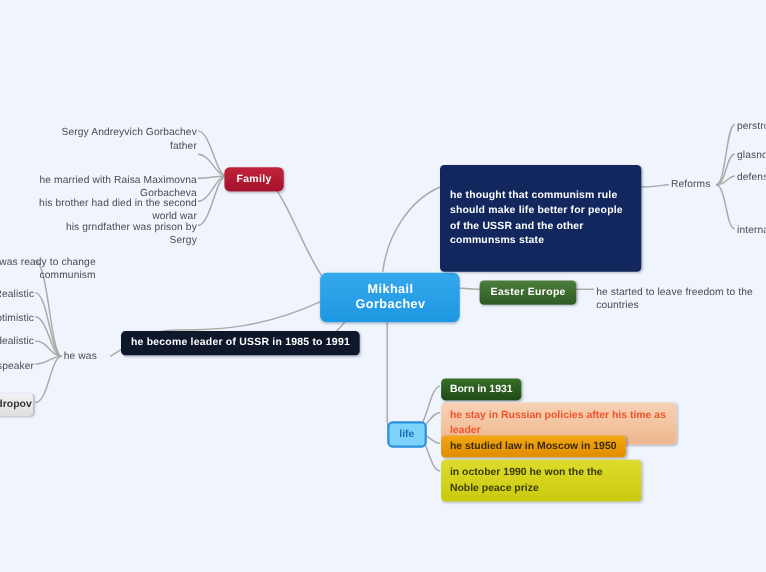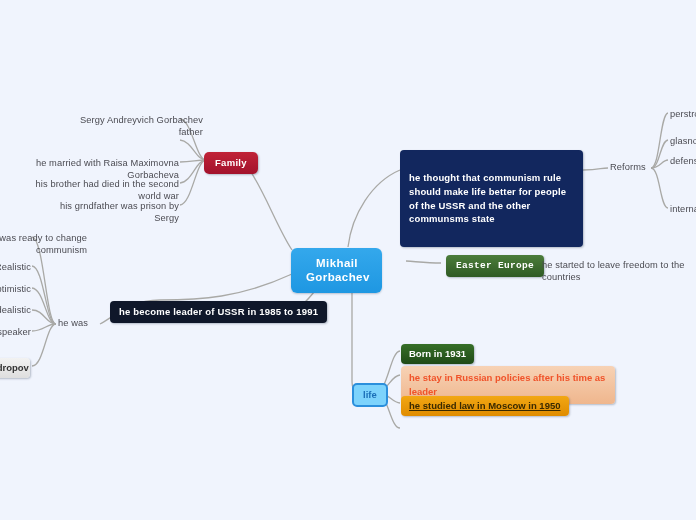--- a/index.html
+++ b/index.html
@@ -191,52 +191,53 @@
       <path d="M56,324 C46,324 44,331 32,331"></path>
       <path d="M56,324 C46,324 44,366 32,366"></path>
 
       <path d="M376,392 C388,392 390,352 400,351"></path>
       <path d="M376,392 C388,392 390,376 400,375"></path>
       <path d="M376,392 C388,392 392,403 400,403"></path>
       <path d="M376,392 C388,392 390,428 400,428"></path>
     </g>
   </svg>
 
-  <div class="node root" style="left:291px; top:248px; width:91px;padding-left:15px;">Mikhail Gorbachev</div>
+  <div class="node root" style="left:291px; top:248px; width:127px;padding-left:15px;">Mikhail Gorbachev</div>
 
   <div class="node box b-crimson" style="left:204px; top:152px;">Family</div>
 
-  <div class="node leaf" style="left:52px; top:113px; width:128px; text-align:right;margin-left:24px;">Sergy Andreyvich Gorbachev father</div>
+  <div class="node leaf" style="left:52px; top:113px; width:128px; text-align:right;">Sergy Andreyvich Gorbachev father</div>
   <div class="node leaf clip-left" style="left:-7px; top:156px; width:187px; text-align:right;">he married with Raisa Maximovna Gorbacheva</div>
   <div class="node leaf" style="left:28px; top:177px; width:152px; text-align:right;">his brother had died in the second world war</div>
   <div class="node leaf" style="left:52px; top:199px; width:128px; text-align:right;">his grndfather was prison by Sergy</div>
 
   <div class="node box b-navy" style="left:400px; top:150px; width:183px;">he thought that communism rule should make life better for people of the USSR and the other communsms state</div>
 
   <div class="node leaf-mid" style="left:610px; top:162px;">Reforms</div>
 
   <div class="node leaf clip-right" style="left:669px; top:107px; width:60px;">perstroika</div>
   <div class="node leaf clip-right" style="left:669px; top:134px; width:60px;">glasnost</div>
   <div class="node leaf clip-right" style="left:669px; top:154px; width:60px;">defense</div>
   <div class="node leaf clip-right" style="left:669px; top:202px; width:60px;">international</div>
 
-  <div class="node box b-green" style="left:446px; top:255px;font-family:Liberation Mono, monospace;">Easter Europe</div>
+  <div class="node box b-green" style="left:436px; top:255px;">Easter Europe</div>
 
   <div class="node leaf clip-right" style="left:541px; top:258px; width:170px;">he started to leave freedom to the countries</div>
 
   <div class="node box b-orange" style="left:110px; top:301px;">he become leader of USSR in 1985 to 1991</div>
 
   <div class="node leaf-mid" style="left:58px; top:318px;">he was</div>
 
   <div class="node leaf clip-left" style="left:-22px; top:231px; width:110px; text-align:right;">he was ready to change communism</div>
   <div class="node leaf clip-left" style="left:-22px; top:260px; width:54px; text-align:right;">Realistic</div>
   <div class="node leaf clip-left" style="left:-22px; top:282px; width:54px; text-align:right;">optimistic</div>
   <div class="node leaf clip-left" style="left:-22px; top:303px; width:54px; text-align:right;">idealistic</div>
   <div class="node leaf clip-left" style="left:-22px; top:325px; width:54px; text-align:right;">speaker</div>
   <div class="node box b-grey clip-left" style="left:-24px; top:358px; width:54px; text-align:right;">Andropov</div>
 
   <div class="node box b-outline-blue" style="left:352px; top:383px;">life</div>
 
   <div class="node box b-darkgreen" style="left:401px; top:344px;">Born in 1931</div>
   <div class="node box b-peach" style="left:401px; top:366px; width:214px;">he stay in Russian policies after his time as leader</div>
-  <div class="node box b-amber" style="left:401px; top:396px;text-decoration:underline;">he studied law in Moscow in 1950</div>
+  <div class="node box b-amber" style="left:401px; top:396px;">he studied law in Moscow in 1950</div>
+  <div class="node box b-yellow" style="left:401px; top:418px; width:182px;">in october 1990 he won the the Noble peace prize</div>
 
 </div>
 
 </body></html>

